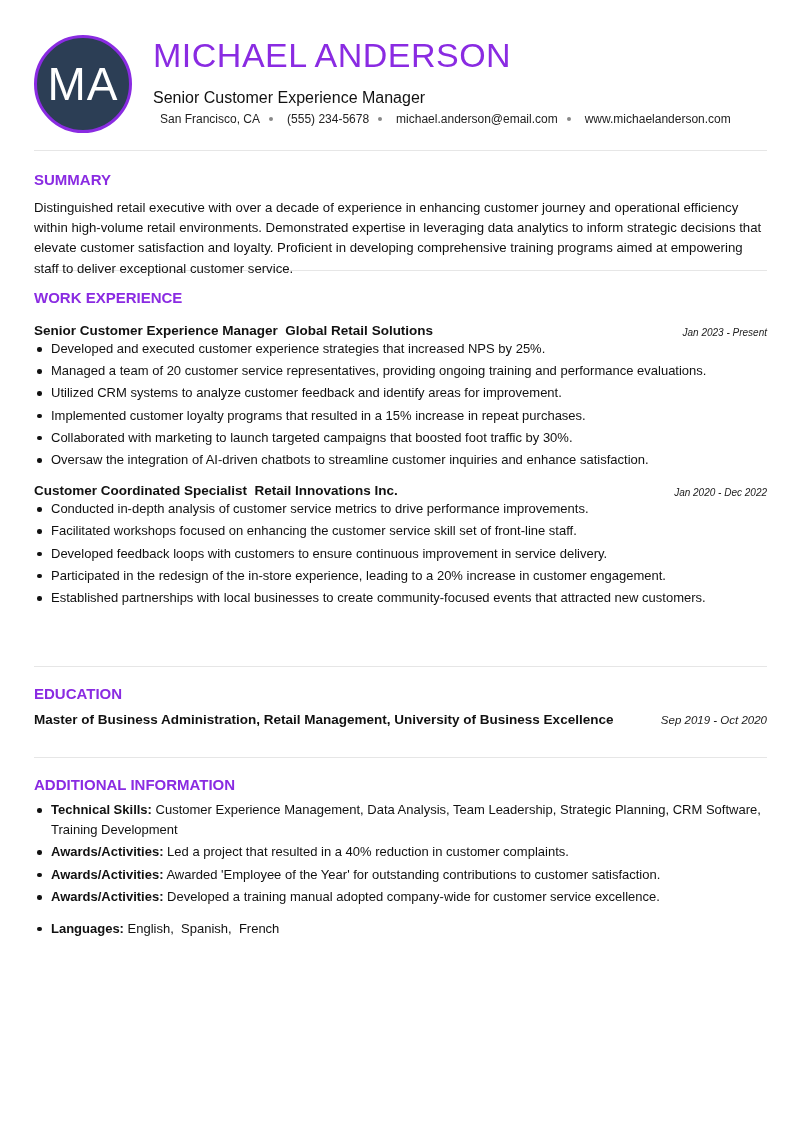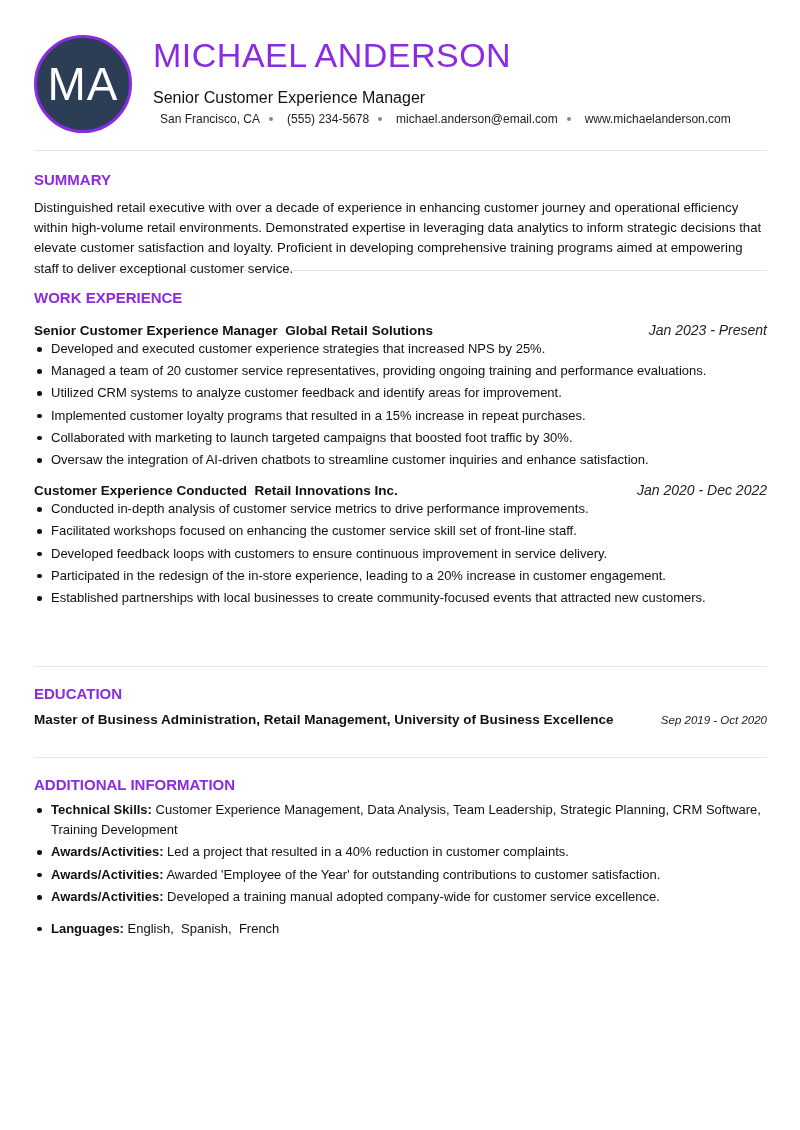--- a/index.html
+++ b/index.html
@@ -17,21 +17,21 @@
   .section { border-bottom: 1px solid #e6e6e6; }
   .section-title { font-size: 15px; font-weight: bold; color: #8a2be2; margin: 0; }
   .summary { padding-top: 20px; height: 120px; box-sizing: border-box; }
   .summary p { margin: 10px 0 8px 0; font-size: 13.2px; line-height: 20.2px; color: #111; }
 
   .work { padding-top: 18px; height: 396px; box-sizing: border-box; }
   .job { margin-top: 10px; }
   .job + .job { margin-top: 5px; }
   .job-head { display: flex; justify-content: space-between; align-items: flex-end; height: 22px; gap: 45px; }
   .job-title { font-size: 13.5px; font-weight: bold; }
-  .job-dates { font-size: 14px; font-style: italic; color: #222; }
+  .job-dates { font-size: 10px; font-style: italic; color: #222; }
   ul { margin: 0; padding: 0; list-style: none; }
   li { position: relative; padding-left: 17px; font-size: 13px; line-height: 22.2px; color: #111; }
   li::before { content: ""; position: absolute; left: 3px; top: 9px; width: 4.5px; height: 4.5px; border-radius: 50%; background: #111; }
 
   .education { padding-top: 18px; height: 91px; box-sizing: border-box; }
   .edu-row { display: flex; justify-content: space-between; align-items: baseline; margin-top: 10px; text-align: right; }
   .edu-degree { font-size: 13.5px; font-weight: bold; }
   .edu-dates { font-size: 11.5px; font-style: italic; color: #222; }
 
   .additional { padding-top: 18px; border-bottom: none; }
@@ -84,21 +84,21 @@
         <li>Utilized CRM systems to analyze customer feedback and identify areas for improvement.</li>
         <li>Implemented customer loyalty programs that resulted in a 15% increase in repeat purchases.</li>
         <li>Collaborated with marketing to launch targeted campaigns that boosted foot traffic by 30%.</li>
         <li>Oversaw the integration of AI-driven chatbots to streamline customer inquiries and enhance satisfaction.</li>
       </ul>
     </div>
 
     <div class="job">
       <div class="job-head">
         <div class="job-title">
-          <span>Customer Experience Conducted</span>&nbsp;&nbsp;<span>Retail Innovations Inc.</span>
+          <span>Customer Coordinated Specialist</span>&nbsp;&nbsp;<span>Retail Innovations Inc.</span>
         </div>
         <div class="job-dates">Jan 2020 - Dec 2022</div>
       </div>
       <ul>
         <li>Conducted in-depth analysis of customer service metrics to drive performance improvements.</li>
         <li>Facilitated workshops focused on enhancing the customer service skill set of front-line staff.</li>
         <li>Developed feedback loops with customers to ensure continuous improvement in service delivery.</li>
         <li>Participated in the redesign of the in-store experience, leading to a 20% increase in customer engagement.</li>
         <li>Established partnerships with local businesses to create community-focused events that attracted new customers.</li>
       </ul>

